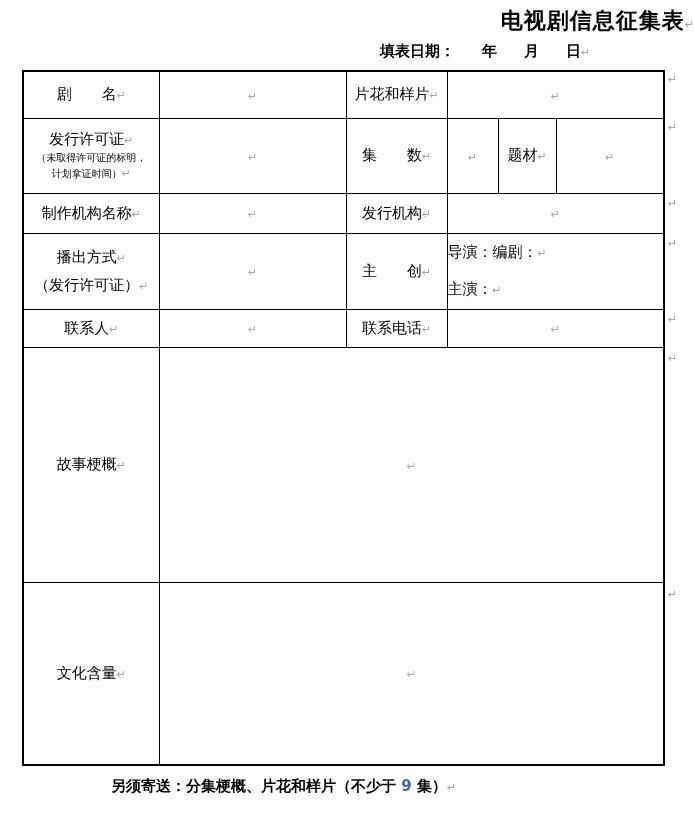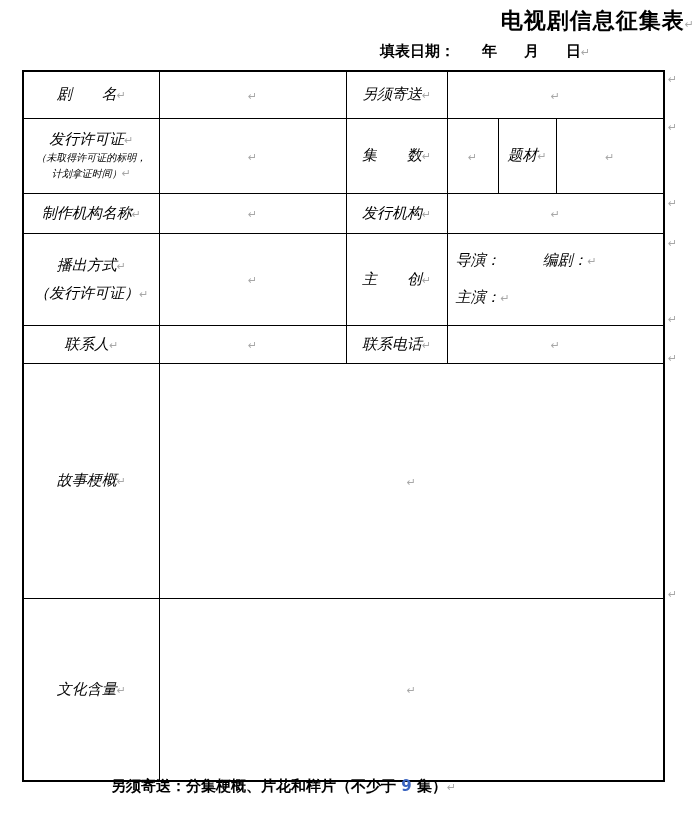--- a/index.html
+++ b/index.html
@@ -35,40 +35,39 @@
     position:absolute; top:70px; left:22px;
     width:641px;
     border-collapse:collapse;
     table-layout:fixed;
   }
   table.form-table td {
     border:1px solid #000000;
     text-align:center;
     vertical-align:middle;
     font-size:15px;
-    padding:8px;
+    padding:0;
     overflow:hidden;
-    font-style:italic;
   }
   table.form-table { border:2px solid #000000; }
 
   tr.r1 td { height:47px; }
   tr.r2 td { height:75px; }
   tr.r3 td { height:40px; }
   tr.r4 td { height:76px; }
   tr.r5 td { height:38px; }
   tr.r6 td { height:235px;margin-left:16px; }
   tr.r7 td { height:183px; }
 
   td.leftcell { text-align:left; padding-left:10px; }
   .sub-note { font-size:10px; line-height:1.55; color:#000; }
   .lbl-main { line-height:1.4; }
   .two-line div { line-height:1.9; }
   .creators div { line-height:2.5; text-align:left; }
-  .creators .writer { margin-left:42px; }
+  .creators .writer { }
 
   .right-marks span {
     position:absolute; left:668px;
     font-size:11px; color:#a8a8a8;
   }
   .note {
     position:absolute; top:777px; left:111px;
     font-size:15px; font-weight:bold;
     white-space:nowrap;
   }
@@ -92,21 +91,21 @@
         <col style="width:101px">
       <col style="width:51px">
         <col style="width:58px">
         <col style="width:108px">
     </colgroup>
 
     <tbody>
         <tr class="r1">
       <td><span>剧　　名</span><span class="pilcrow">↵</span></td>
       <td><span class="pilcrow">↵</span></td>
-      <td><span>另须寄送</span><span class="pilcrow">↵</span></td>
+      <td><span>片花和样片</span><span class="pilcrow">↵</span></td>
       <td colspan="3"><span class="pilcrow">↵</span></td>
     </tr>
 
     <tr class="r2">
       <td>
         <div class="lbl-main"><span>发行许可证</span><span class="pilcrow">↵</span></div>
         <div class="sub-note">（未取得许可证的标明，</div>
         <div class="sub-note"><span>计划拿证时间）</span><span class="pilcrow">↵</span></div>
       </td>
       <td><span class="pilcrow">↵</span></td>

